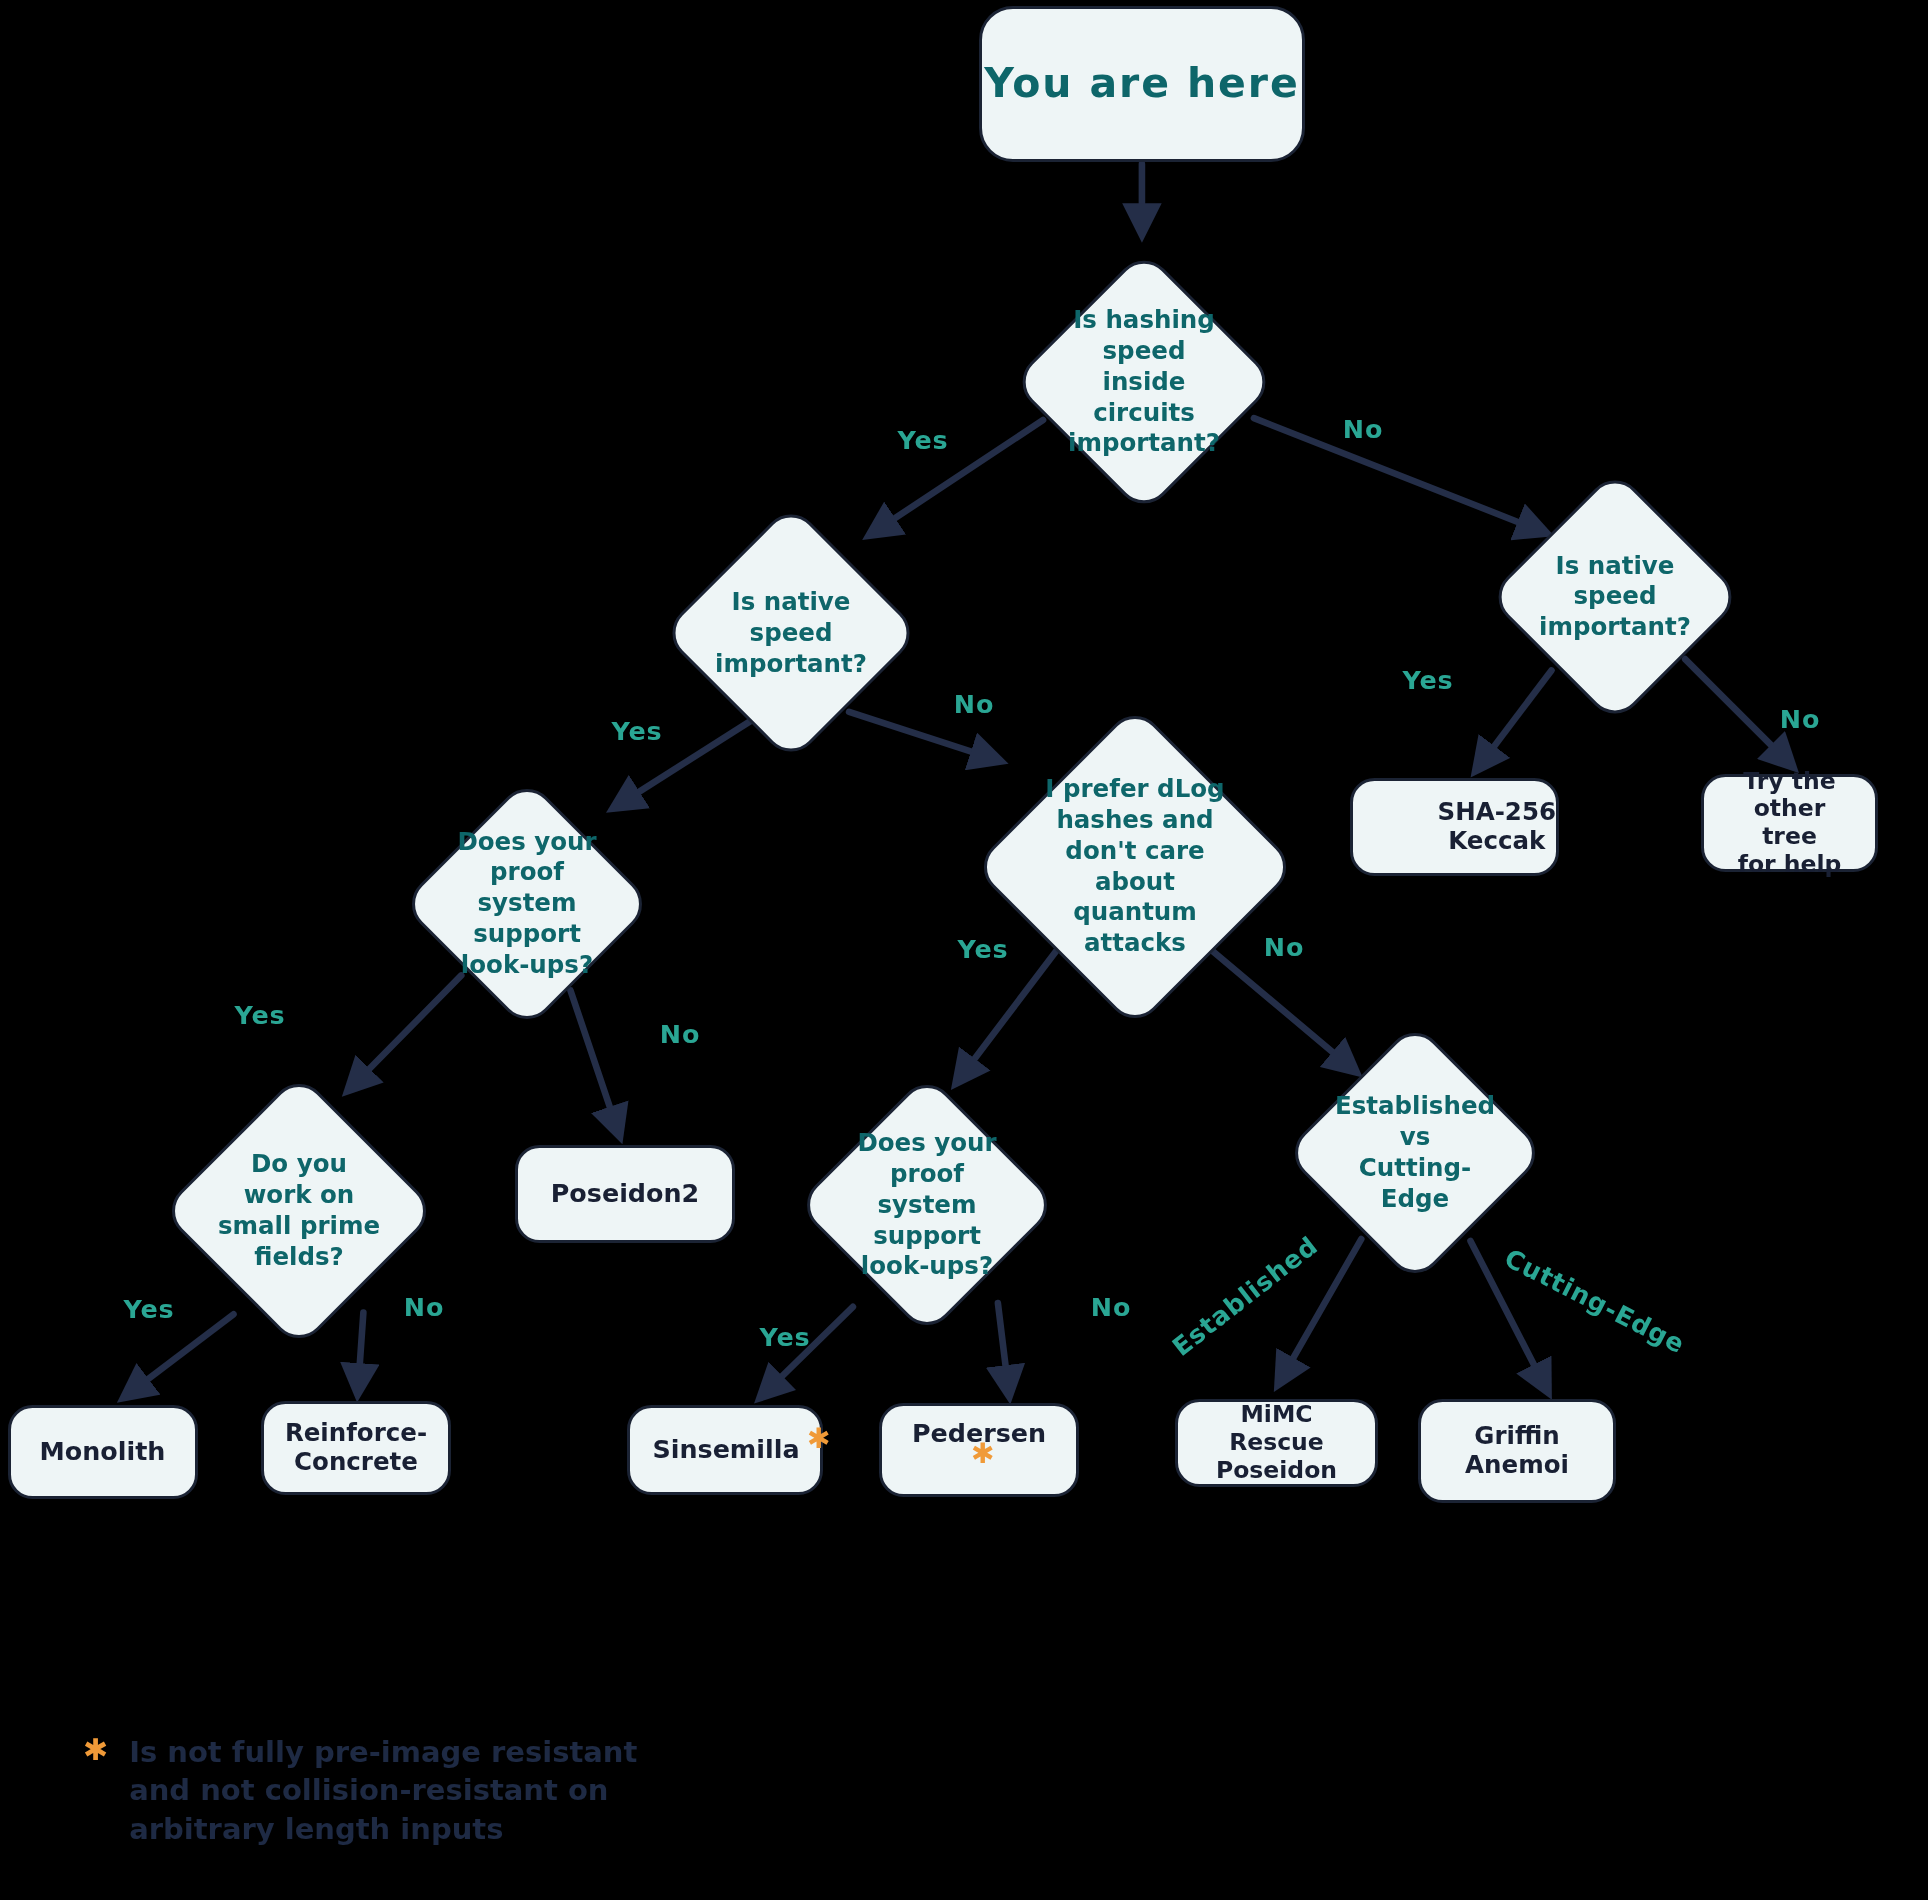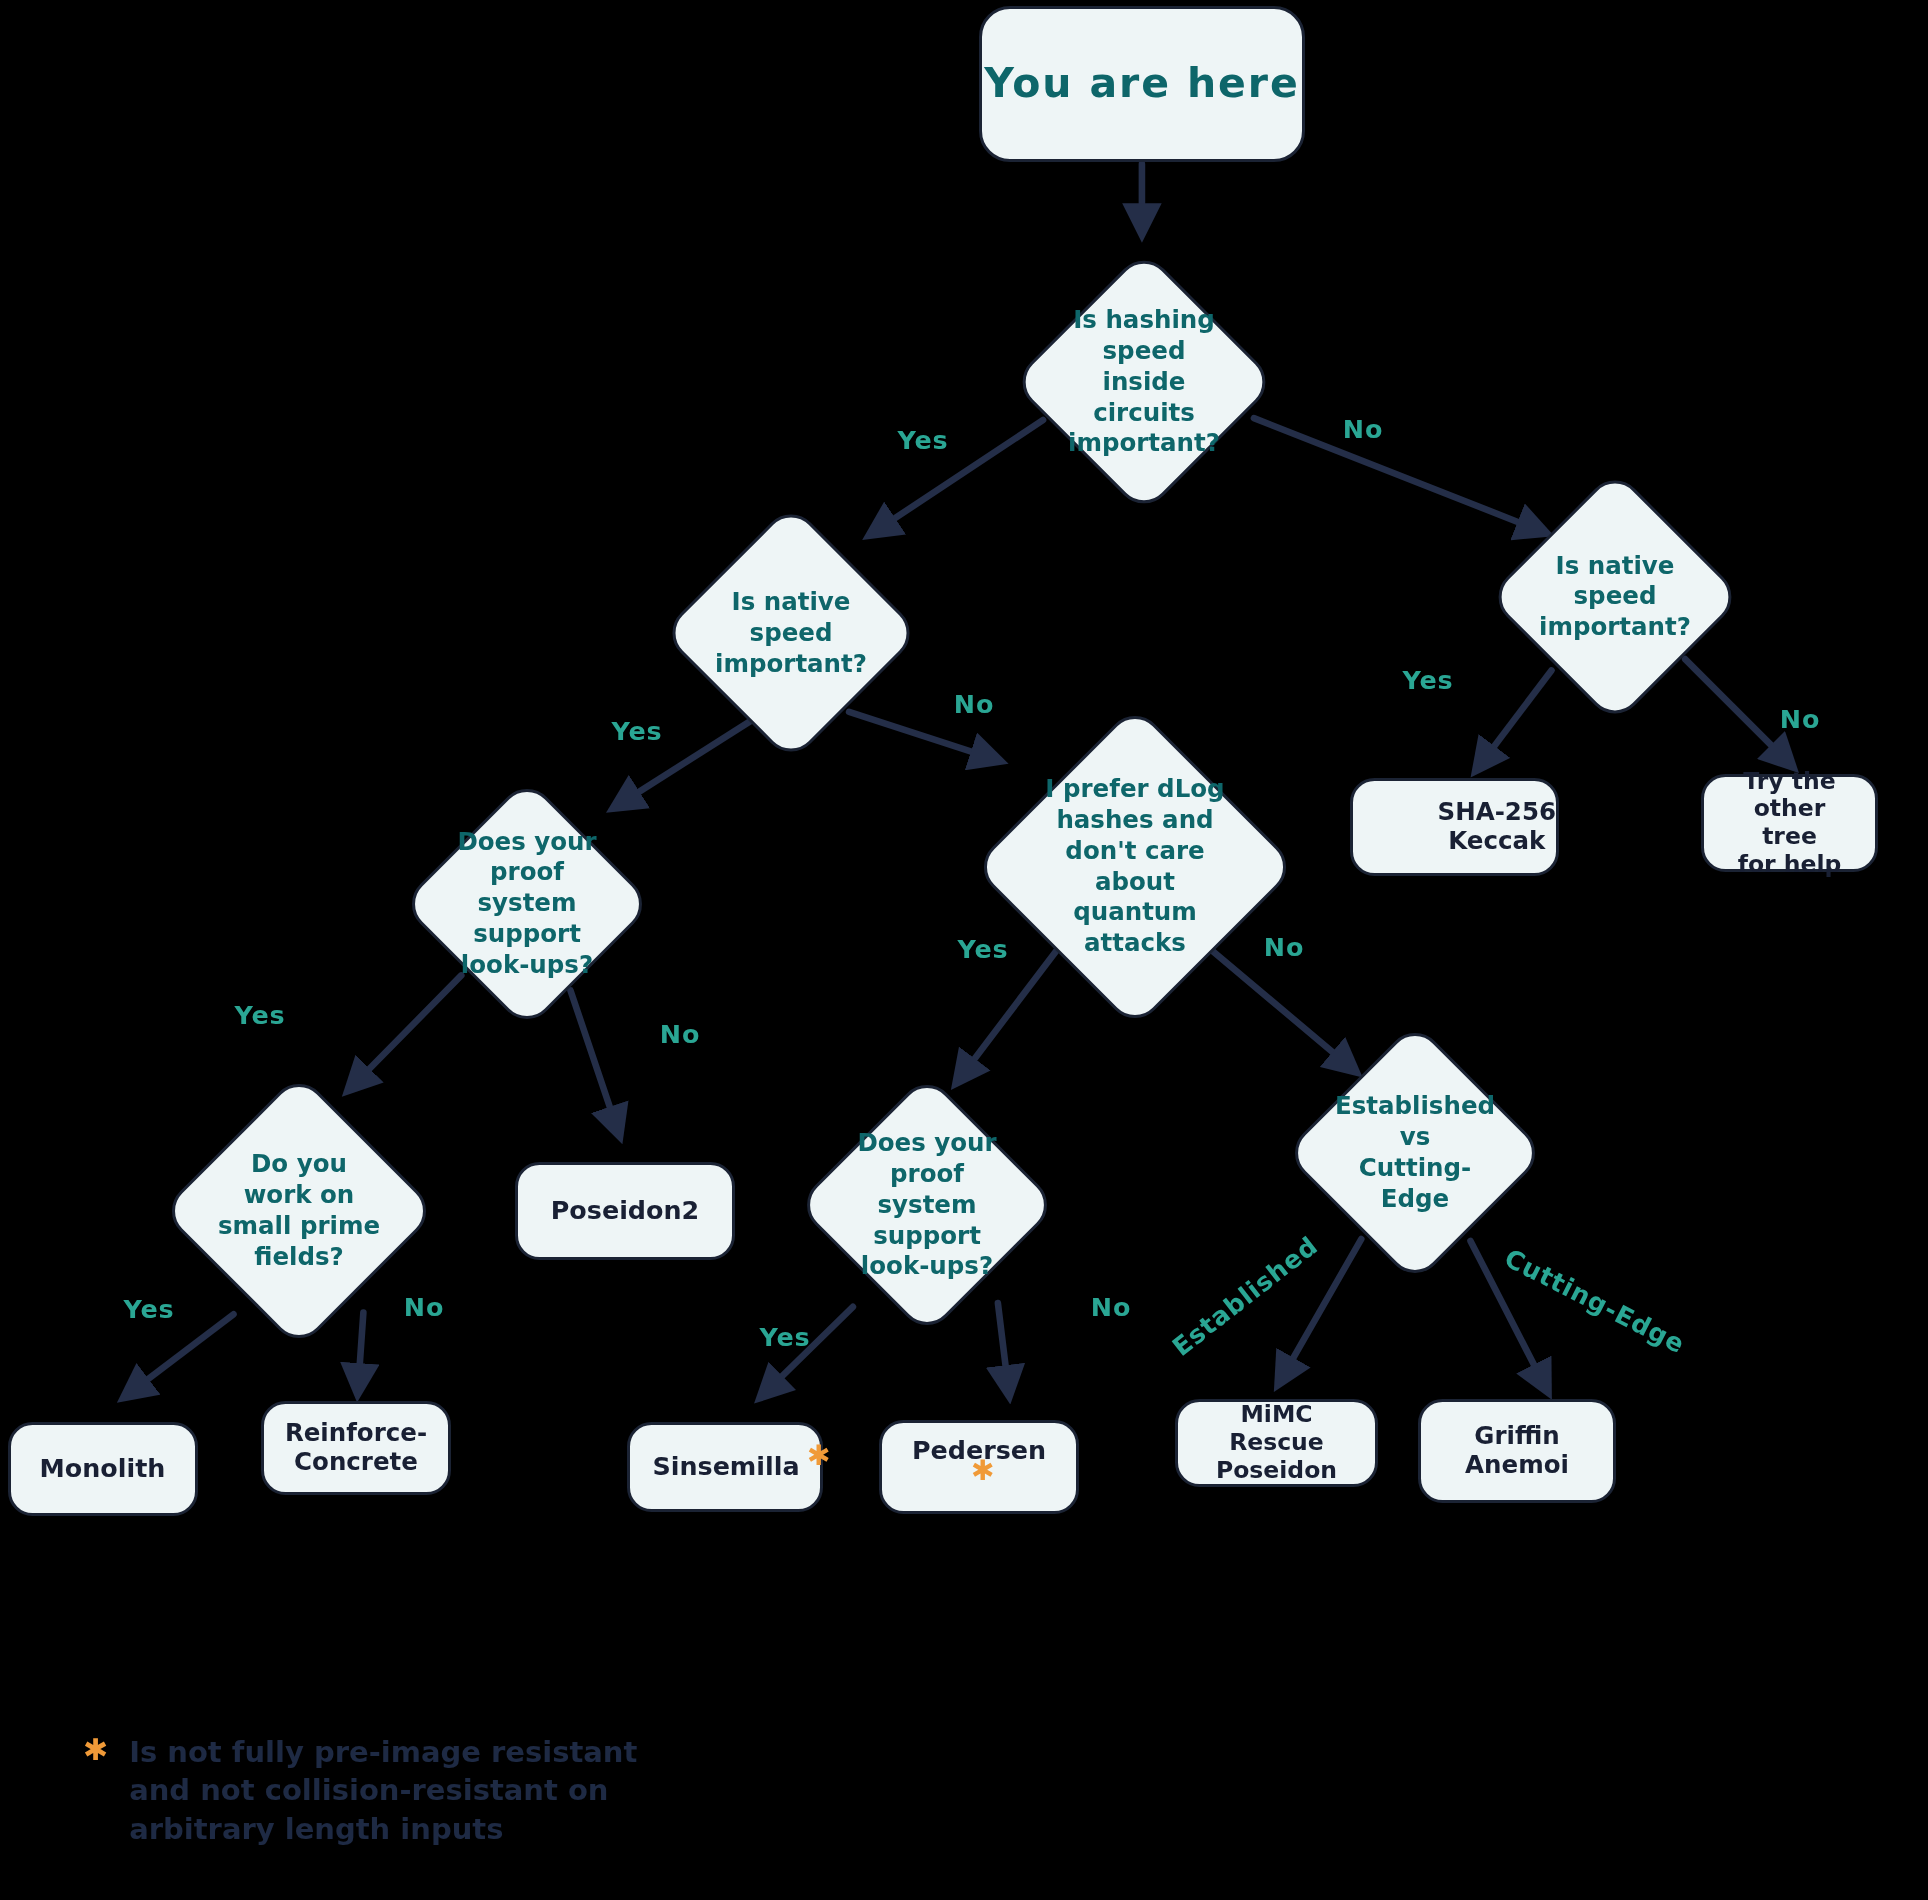--- a/index.html
+++ b/index.html
@@ -34,21 +34,21 @@
   .elabel.rot-est{transform:translate(-50%,-50%) rotate(-38deg);}
   .elabel.rot-cut{transform:translate(-50%,-50%) rotate(27deg);}
 
   .ast{color:var(--asterisk);font-size:28px;margin-left:7.5px;position:relative;top:-11.3px;}
 
   #footnote{position:absolute;left:83px;top:1733px;display:flex;align-items:flex-start;}
   #footnote .marker{color:var(--asterisk);font-size:30px;margin-right:21px;line-height:1.1;}
   #footnote .ftext{color:var(--footnote_text);font-size:29px;font-weight:bold;
     line-height:1.32;white-space:pre-line;}
 
-  .f25{font-size:23.5px;} .f26{font-size:24.5px;} .f27{font-size:25.4px;margin-top:17px;}
+  .f25{font-size:23.5px;} .f26{font-size:24.5px;} .f27{font-size:25.4px;}
 </style>
 </head>
 <body>
 
 <div id="canvas">
 
   <svg id="edges" width="1928" height="1900" viewBox="0 0 2048 2018">
     <defs>
       <marker id="ah" markerWidth="6" markerHeight="6" refX="4.6" refY="3" orient="auto">
         <path d="M0,0 L6,3 L0,6 Z" fill="#242e48"></path>
@@ -66,21 +66,21 @@
     <line x1="1128" y1="1002" x2="1016" y2="1150" marker-end="url(#ah)"></line>
     <line x1="1276" y1="1000" x2="1440" y2="1138" marker-end="url(#ah)"></line>
     <line x1="248" y1="1396" x2="132" y2="1484" marker-end="url(#ah)"></line>
     <line x1="386" y1="1394" x2="380" y2="1480" marker-end="url(#ah)"></line>
     <line x1="906" y1="1388" x2="808" y2="1484" marker-end="url(#ah)"></line>
     <line x1="1060" y1="1384" x2="1072" y2="1482" marker-end="url(#ah)"></line>
     <line x1="1446" y1="1316" x2="1358" y2="1470" marker-end="url(#ah)"></line>
     <line x1="1562" y1="1318" x2="1644" y2="1478" marker-end="url(#ah)"></line>
   </svg>
 
-  <div class="rnode title-node" style="left:979px;top:5.6px;width:326px;height:156px;border-radius:31px;">
+  <div class="rnode title-node" style="left:979px;top:5.6px;width:326px;height:156px;">
     <span class="lbl">You are here</span>
   </div>
 
   <div class="diamond" style="left:1144px;top:382px;width:188px;height:188px;">
     <div class="dshape"></div>
     <div class="dtext">Is hashing
 speed
 inside
 circuits
 important?</div>

